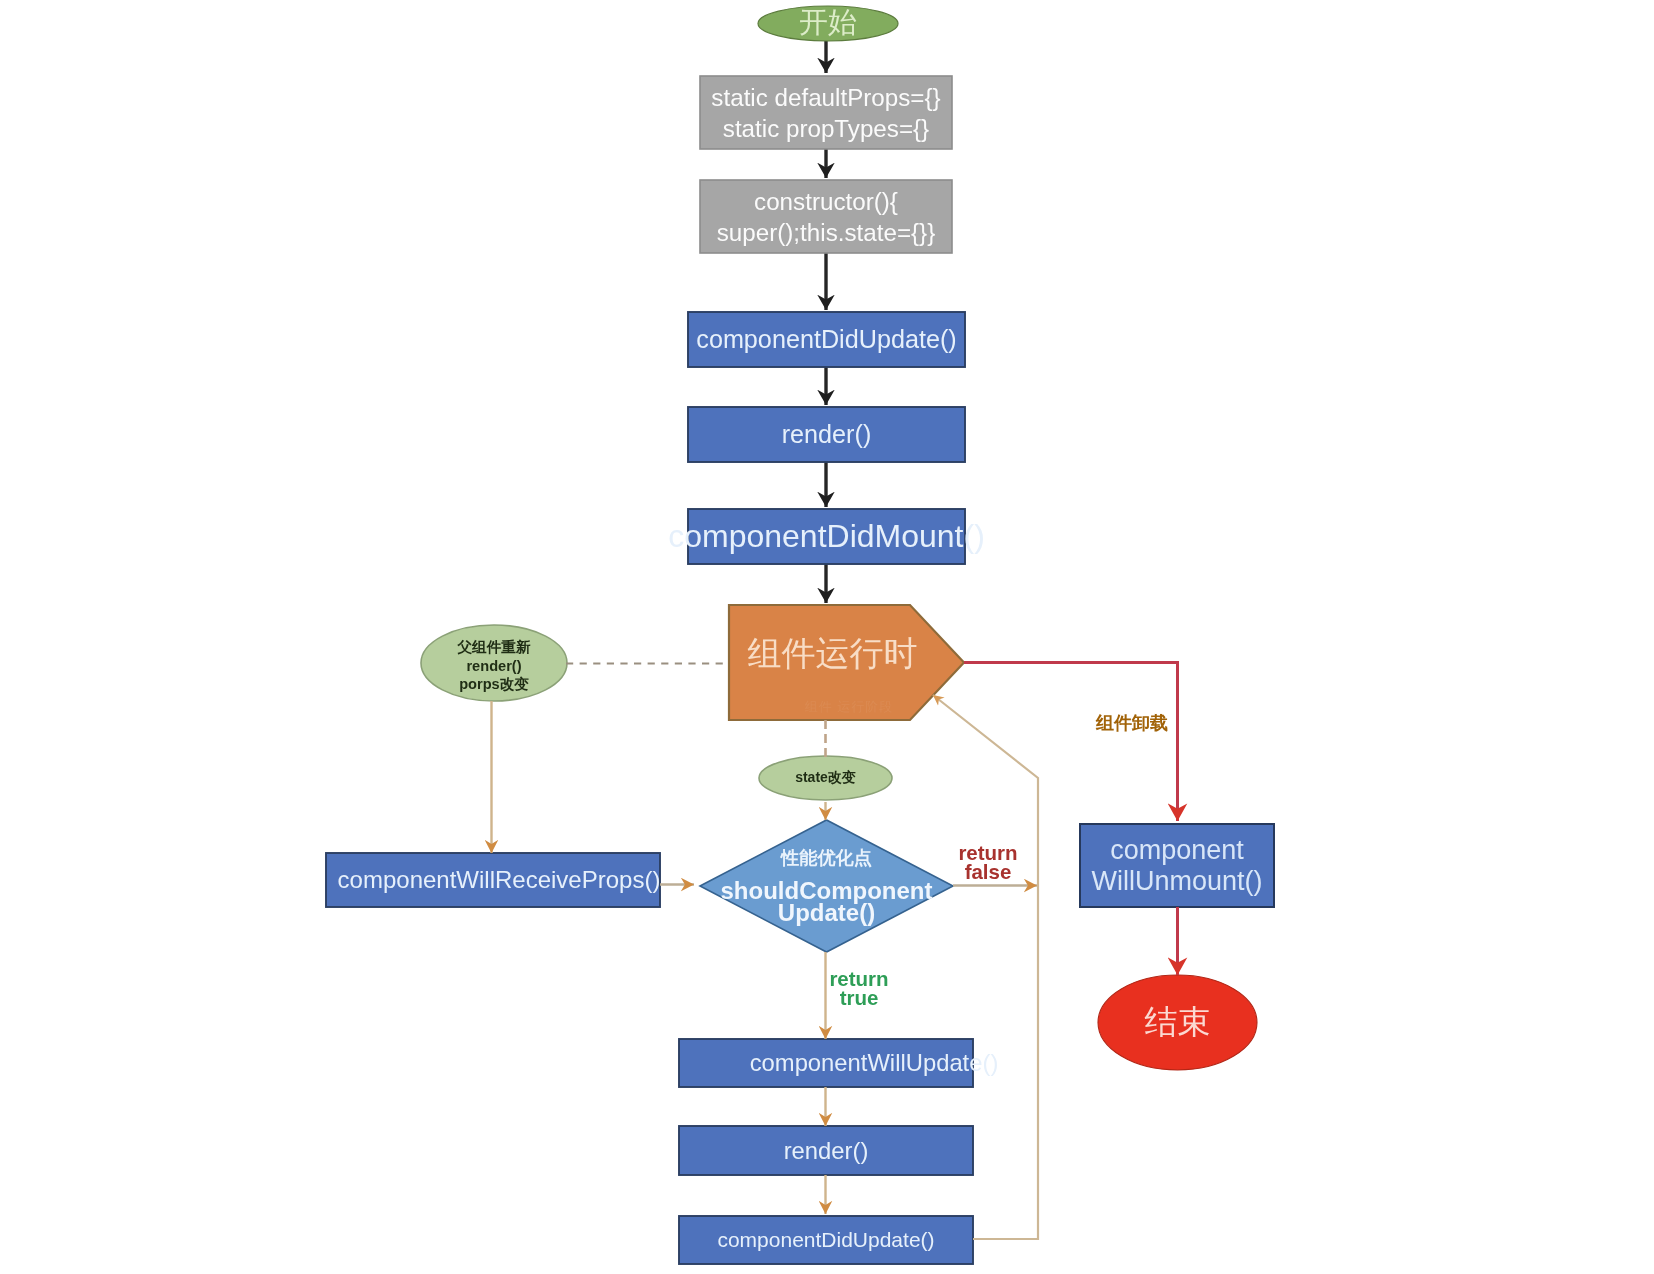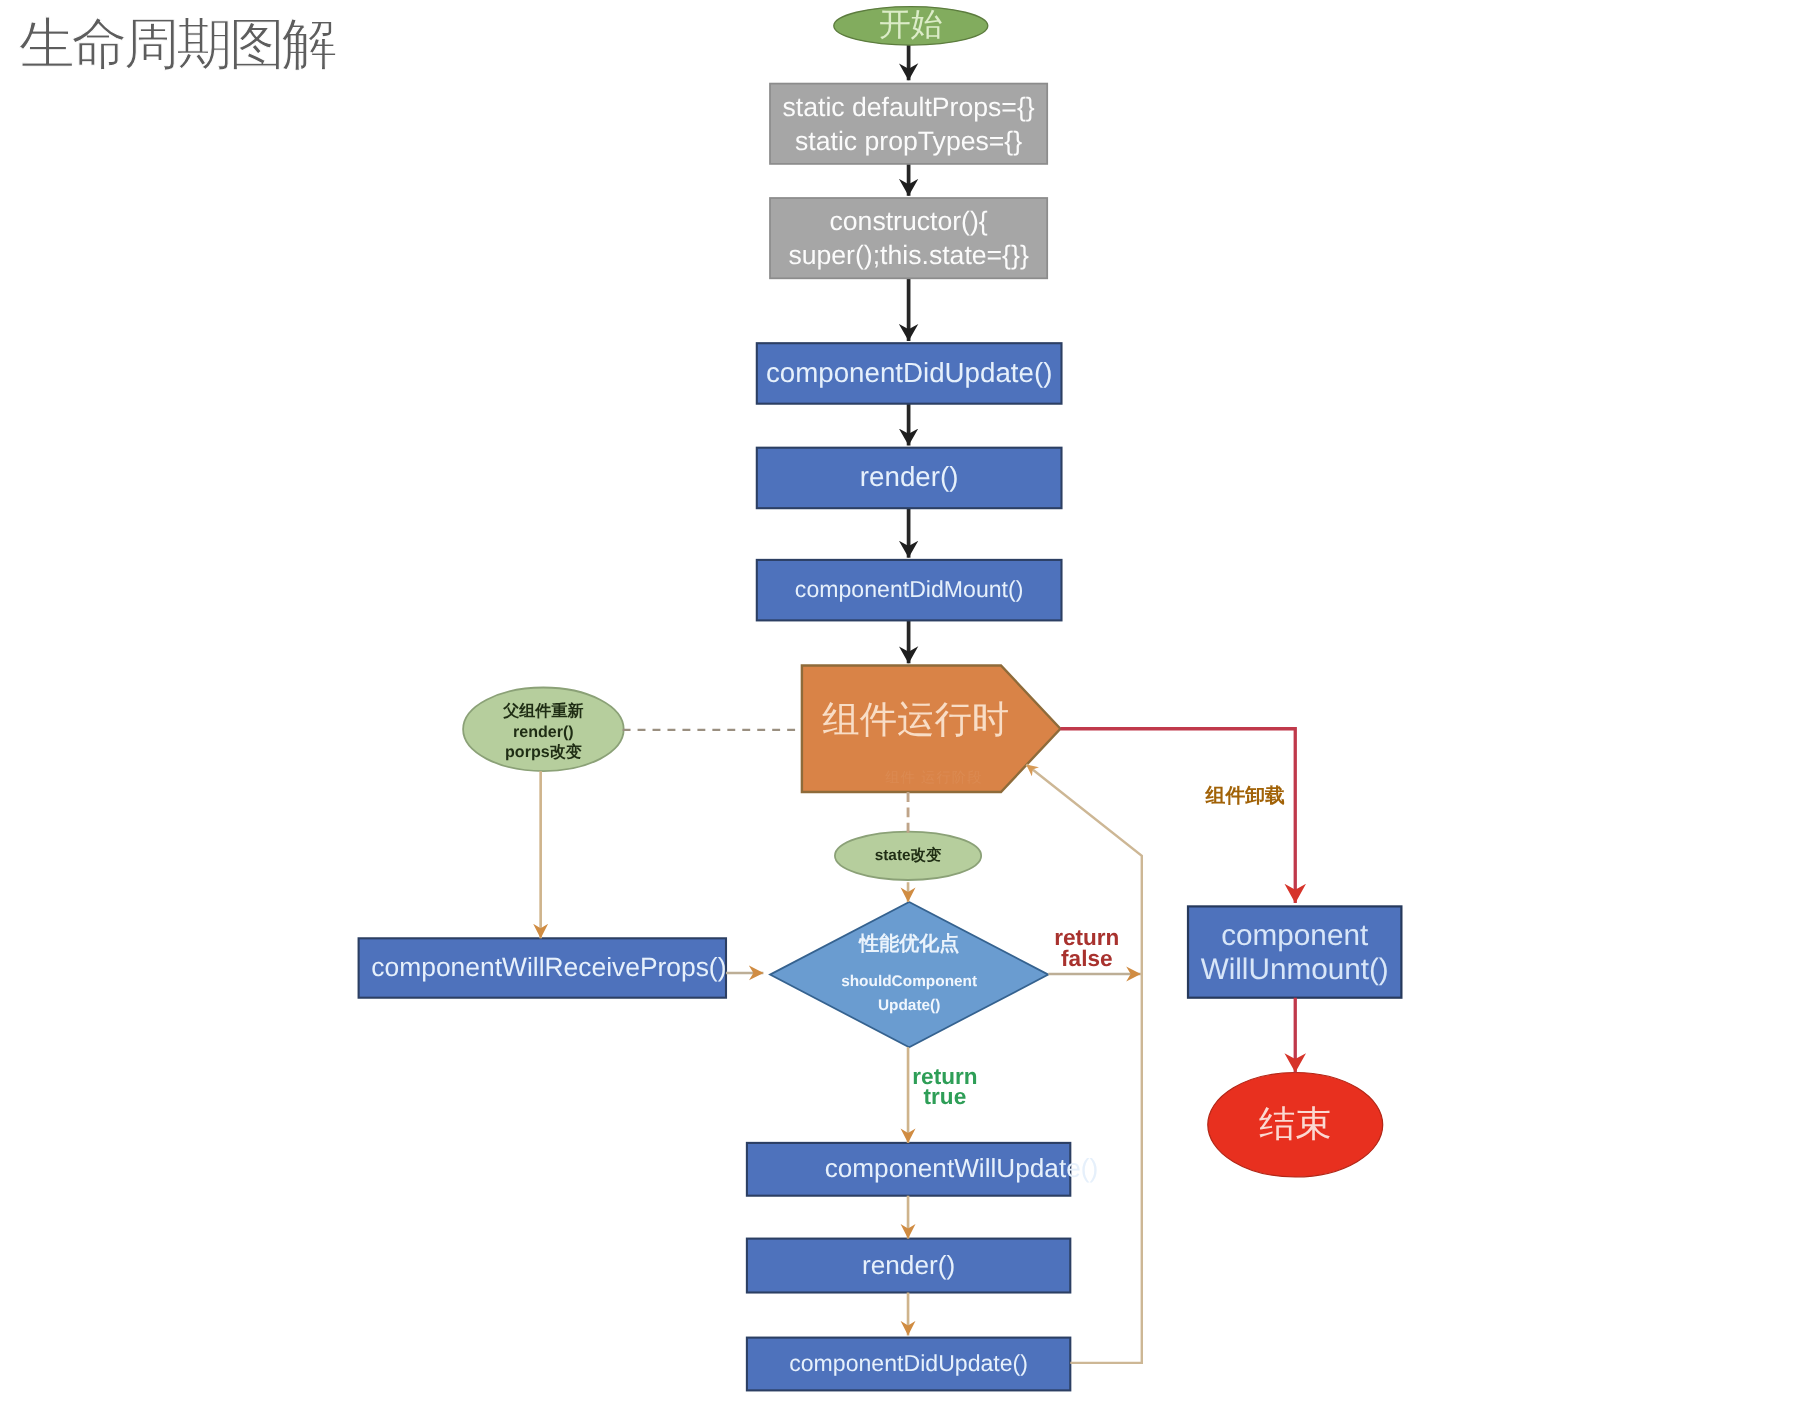--- a/index.html
+++ b/index.html
@@ -10,21 +10,20 @@
   .nodelabel{position:absolute;display:flex;flex-direction:column;align-items:center;justify-content:center;
              text-align:center;box-sizing:border-box;white-space:pre-line;pointer-events:none;}
   .edgelabel{position:absolute;display:flex;flex-direction:column;align-items:center;justify-content:center;
              text-align:center;box-sizing:border-box;white-space:pre-line;font-weight:bold;pointer-events:none;}
 </style>
 </head>
 <body>
 
 <div id="stage">
 
-  <div class="page-title">生命周期图解</div>
 
   <svg width="1654" height="1274" viewBox="0 0 1654 1274">
     <defs>
 
       <marker id="ahBlack" markerWidth="16" markerHeight="18" refX="15.4" refY="9" orient="auto" markerUnits="userSpaceOnUse">
         <path d="M15.5,9 L0,0.2 L4.8,9 L0,17.8 Z" fill="#1f1f1f"></path>
       </marker>
       <marker id="ahTan" markerWidth="13.5" markerHeight="14" refX="13.2" refY="7" orient="auto" markerUnits="userSpaceOnUse">
         <path d="M13.3,7 L0,0.2 L4.1,7 L0,13.8 Z" fill="#d08c42"></path>
       </marker>
@@ -97,36 +96,36 @@
   <div class="nodelabel" style="left:700px;top:76px;width:252px;height:73px;font-size:24.2px;line-height:31px;color:#fbfbfb;">static defaultProps={}
 static propTypes={}</div>
 
   <div class="nodelabel" style="left:700px;top:180px;width:252px;height:73px;font-size:24.2px;line-height:31px;color:#fbfbfb;">constructor(){
 super();this.state={}}</div>
 
   <div class="nodelabel" style="left:688px;top:312px;width:277px;height:55px;font-size:25.2px;color:#e6f0fb;">componentDidUpdate()</div>
 
   <div class="nodelabel" style="left:688px;top:407px;width:277px;height:55px;font-size:25.2px;color:#e6f0fb;">render()</div>
 
-  <div class="nodelabel" style="left:688px;top:509px;width:277px;height:55px;font-size:21px;color:#e6f0fb;">componentDidMount()</div>
+  <div class="nodelabel" style="left:688px;top:509px;width:277px;height:55px;font-size:32px;color:#e6f0fb;">componentDidMount()</div>
 
   <div class="nodelabel" style="left:729px;top:605px;width:207px;height:98px;font-size:34px;color:#f8ddc6;">组件运行时</div>
 
   <div class="nodelabel" style="left:760px;top:699px;width:178px;height:15px;font-size:13px;color:rgba(255,240,220,0.07);letter-spacing:1px;">组件 运行阶段</div>
 
   <div class="nodelabel" style="left:421px;top:628px;width:146px;height:76px;font-size:14.6px;line-height:18.6px;color:#1f2d14;font-weight:bold;">父组件重新
 render()
 porps改变</div>
 
   <div class="nodelabel" style="left:759px;top:756px;width:133px;height:44px;font-size:14px;color:#1f2d14;font-weight:bold;">state改变</div>
 
   <div class="nodelabel" style="left:326px;top:853px;width:346px;height:54px;font-size:24px;color:#e6f0fb;">componentWillReceiveProps()</div>
 
   <div class="nodelabel" style="left:700px;top:843px;width:253px;height:28px;font-size:18.2px;color:#eaf3fc;font-weight:bold;">性能优化点</div>
-  <div class="nodelabel" style="left:700px;top:875px;width:253px;height:54px;font-size:14px;line-height:22.5px;color:#f0f6fd;font-weight:bold;">shouldComponent
+  <div class="nodelabel" style="left:700px;top:875px;width:253px;height:54px;font-size:24px;line-height:22.5px;color:#f0f6fd;font-weight:bold;">shouldComponent
 Update()</div>
 
   <div class="nodelabel" style="left:1080px;top:824px;width:194px;height:83px;font-size:27px;line-height:31px;color:#d8e6f8;">component
 WillUnmount()</div>
 
   <div class="nodelabel" style="left:1098px;top:975px;width:159px;height:95px;font-size:33px;color:#fbd9d2;">结束</div>
 
   <div class="nodelabel" style="left:679px;top:1039px;width:294px;height:48px;font-size:23.8px;color:#e6f0fb;margin-left:48px;">componentWillUpdate()</div>
   <div class="nodelabel" style="left:679px;top:1126px;width:294px;height:49px;font-size:23.8px;color:#e6f0fb;">render()</div>
   <div class="nodelabel" style="left:679px;top:1216px;width:294px;height:48px;font-size:21px;color:#e6f0fb;">componentDidUpdate()</div>

